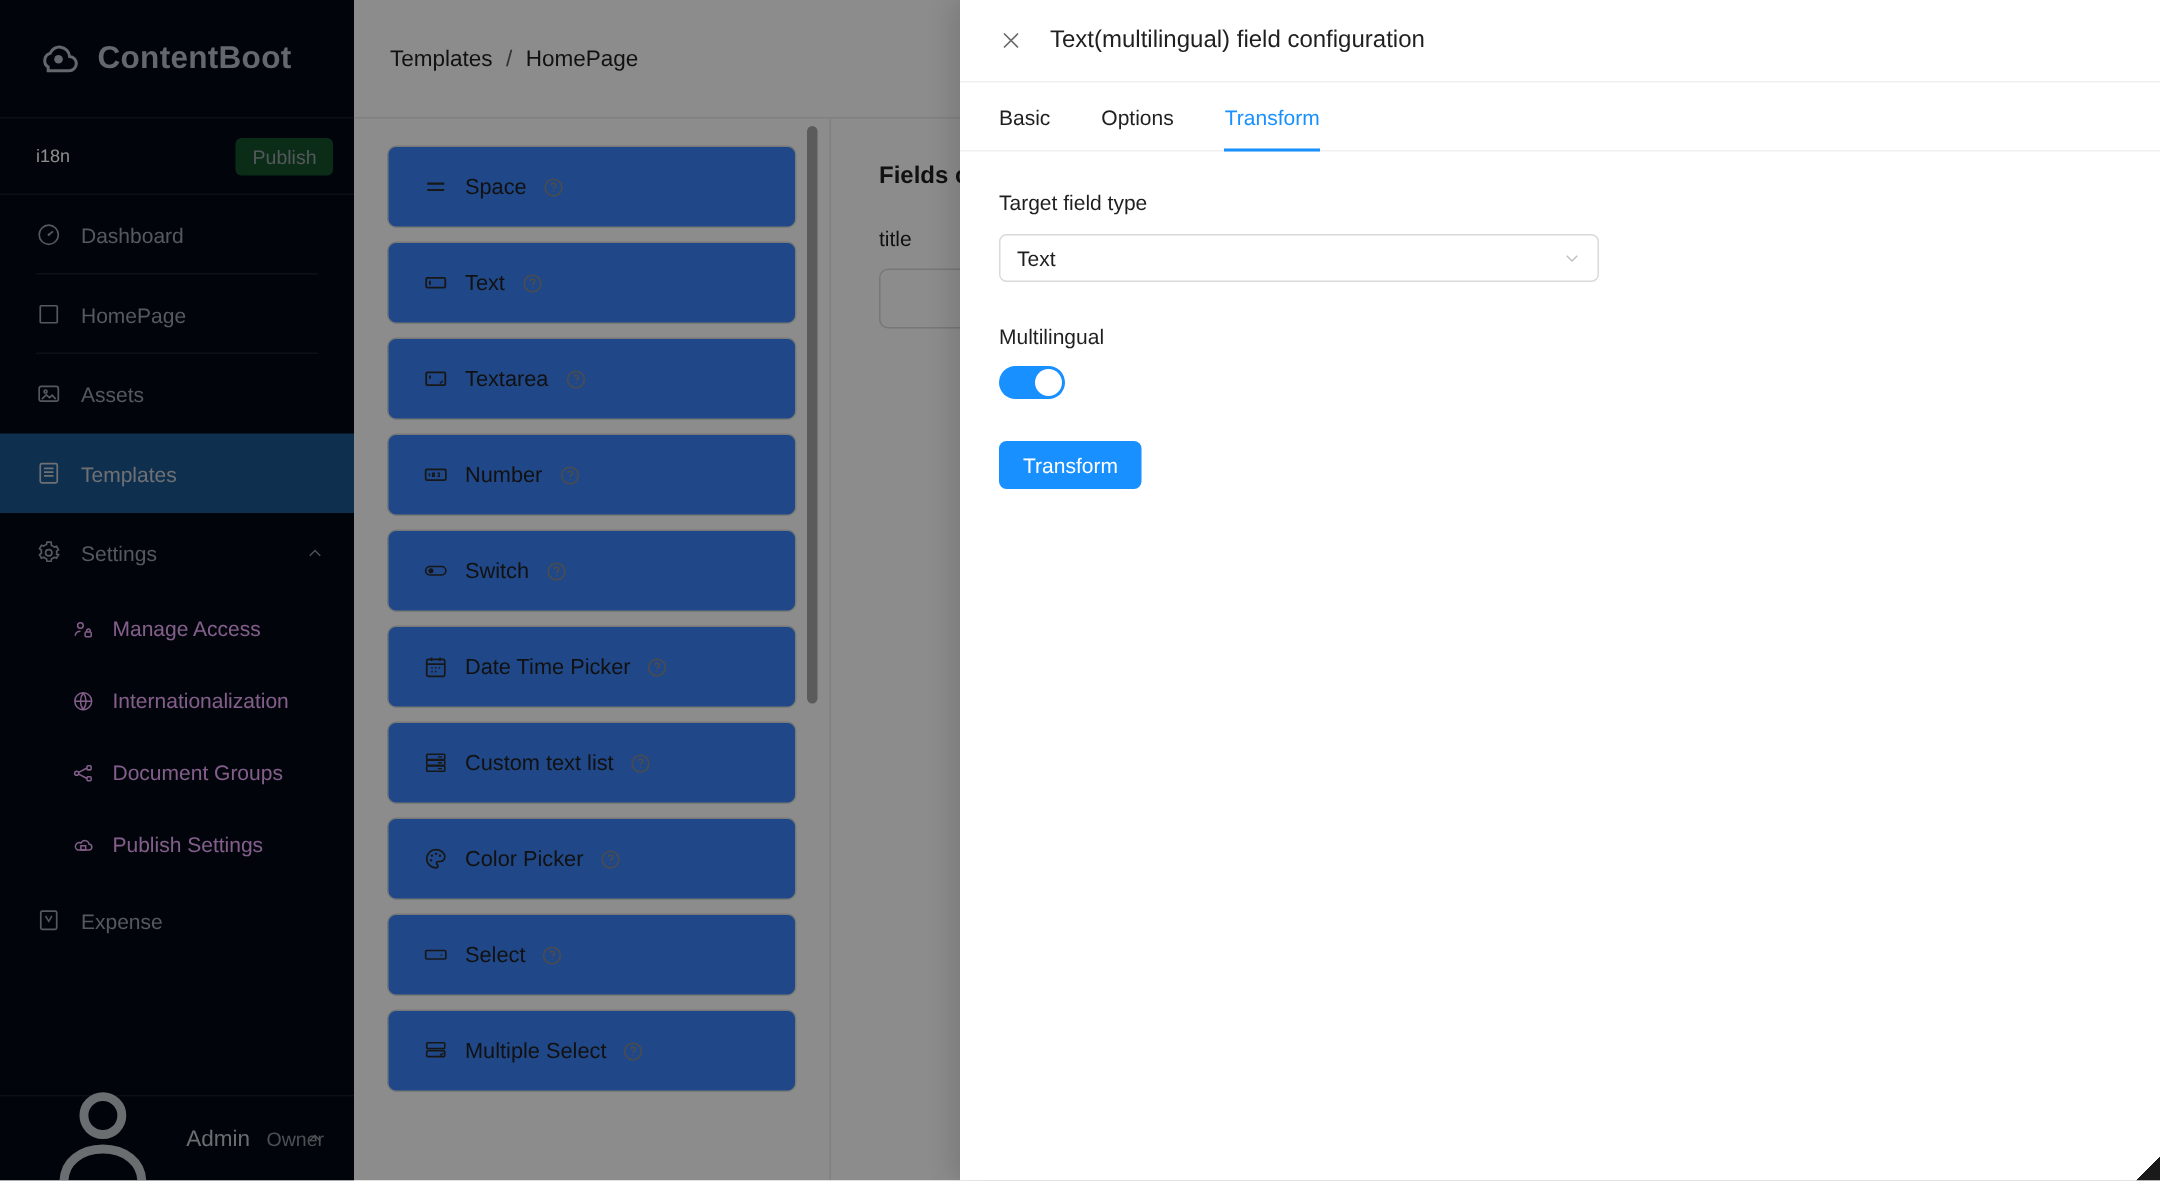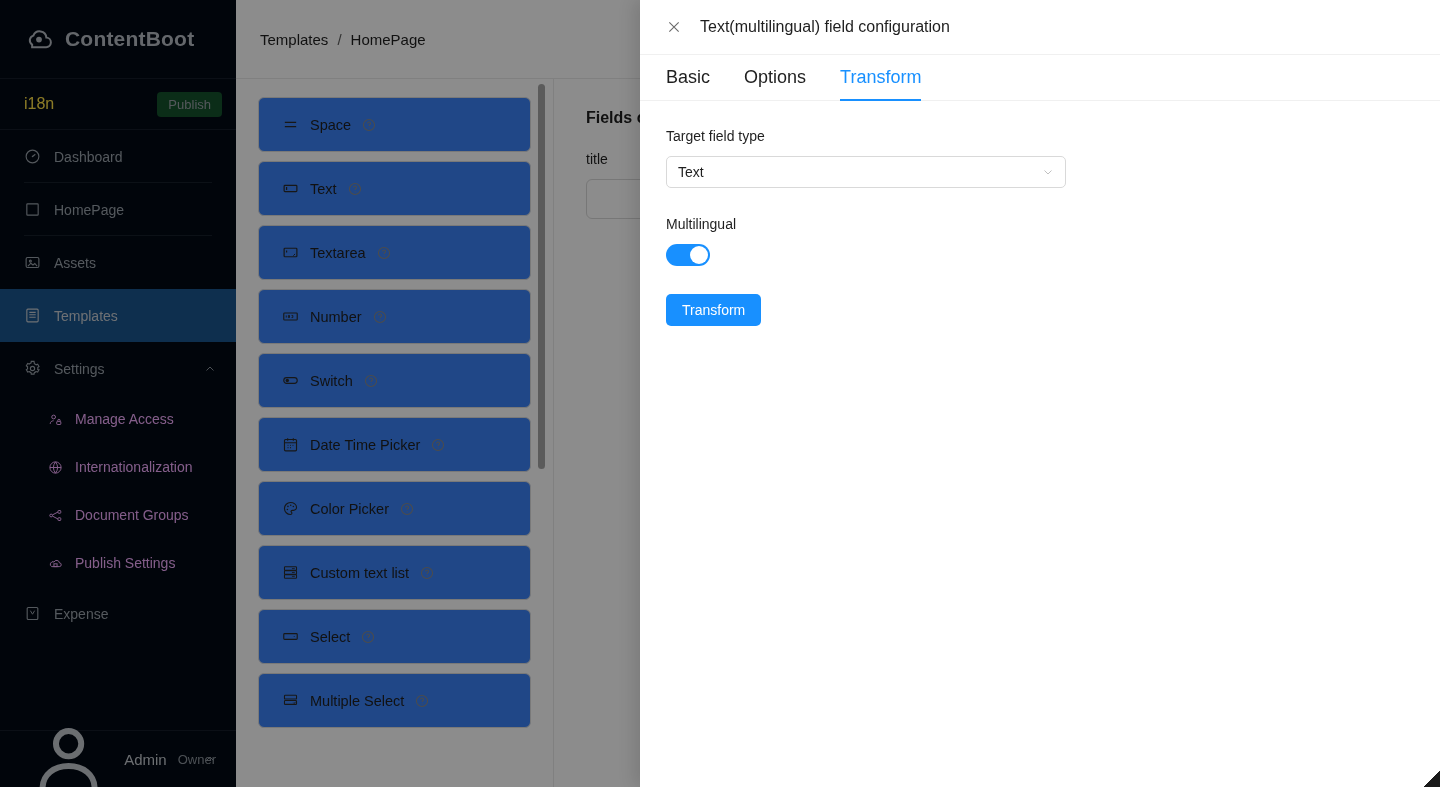--- a/index.html
+++ b/index.html
@@ -20,21 +20,21 @@
     padding-left: 24px; border-bottom: 1px solid #141d29;
   }
   .brand-logo { width: 30px; height: 30px; color: #b6bcc4; flex: none; }
   .brand-name {
     font-size: 21px; font-weight: bold; color: #b6bcc4; letter-spacing: .2px;
   }
   .workspace-row {
     height: 51px; display: flex; align-items: center; justify-content: space-between;
     padding: 0 14px 0 24px; border-bottom: 1px solid #141d29;
   }
-  .workspace-name { font-size: 16px; color: #fde047; }
+  .workspace-name { font-size: 12px; color: #ffffff; }
   .publish-btn {
     background: #14532d; color: #9aa0a7; border: none; border-radius: 4px;
     font-size: 13px; font-family: inherit; padding: 5px 11px; cursor: default;
   }
   .nav { padding-top: 0; flex: 1 1 auto; overflow: hidden; }
   .nav-item {
     height: 53px; display: flex; align-items: center; gap: 13px;
     padding-left: 24px; color: #9aa2ab; font-size: 14px; cursor: pointer;
     position: relative;
   }
@@ -112,21 +112,21 @@
     height: 55px; display: flex; align-items: center; gap: 18px;
     padding-left: 26px; border-bottom: 1px solid #f0f0f0;
   }
   .close-ico { width: 16px; height: 16px; color: #6b6b6b; cursor: pointer; flex: none; }
   .drawer-title { font-size: 16px; color: #1f1f1f; }
   .tabs {
     height: 46px; display: flex; align-items: stretch; gap: 34px;
     padding-left: 26px; border-bottom: 1px solid #f0f0f0;
   }
   .tab {
-    display: flex; align-items: center; font-size: 18px; color: #1f1f1f;
+    display: flex; align-items: center; font-size: 14px; color: #1f1f1f;
     cursor: pointer; position: relative;
   }
   .tab.active { color: #1890ff; }
   .tab.active::after {
     content: ""; position: absolute; left: 0; right: 0; bottom: -1px;
     height: 2px; background: #1890ff;
   }
   .drawer-body { padding: 26px 26px 0 26px; }
   .form-label { font-size: 14px; color: #1f1f1f; }
   .select-box {
@@ -371,51 +371,51 @@
           </svg>
           <span class="f-label">Date Time Picker</span>
           <svg class="f-help" viewBox="0 0 24 24" fill="none" stroke="currentColor" stroke-width="1.8">
             <circle cx="12" cy="12" r="9.5"></circle>
               <path d="M9.6 9.3a2.5 2.5 0 1 1 2.9 2.6v1.6"></path>
               <circle cx="12.3" cy="16.6" r=".9" fill="currentColor" stroke="none"></circle>
           </svg>
         </div>
 
         <div class="field-card">
+          <svg class="f-ico" viewBox="0 0 24 24" fill="none" stroke="currentColor" stroke-width="1.5">
+            <rect x="3.5" y="4" width="17" height="5" rx="1"></rect>
+              <rect x="3.5" y="9.5" width="17" height="5" rx="1"></rect>
+            <rect x="3.5" y="15" width="17" height="5" rx="1"></rect>
+            <path d="M14 6.5h4M14 12h4M14 17.5h4" stroke-width="1.2"></path>
+          </svg>
+          <span class="f-label">Custom text list</span>
+          <svg class="f-help" viewBox="0 0 24 24" fill="none" stroke="currentColor" stroke-width="1.8">
+            <circle cx="12" cy="12" r="9.5"></circle>
+              <path d="M9.6 9.3a2.5 2.5 0 1 1 2.9 2.6v1.6"></path>
+              <circle cx="12.3" cy="16.6" r=".9" fill="currentColor" stroke="none"></circle>
+          </svg>
+        </div>
+
+        <div class="field-card">
           <svg class="f-ico" viewBox="0 0 24 24" fill="none" stroke="currentColor" stroke-width="1.6">
             <path d="M12 3.5a8.5 8.5 0 1 0 0 17c1.3 0 2-.8 2-1.7 0-1.4-1.3-1.6-1.3-2.7 0-.9.8-1.5 1.8-1.5h1.8a4.2 4.2 0 0 0 4.2-4.3C20.5 6.4 16.7 3.5 12 3.5z"></path>
             <circle cx="8.4" cy="9" r="1.1" fill="currentColor" stroke="none"></circle>
               <circle cx="12.3" cy="7.4" r="1.1" fill="currentColor" stroke="none"></circle>
             <circle cx="7.6" cy="13.4" r="1.1" fill="currentColor" stroke="none"></circle>
               <circle cx="16" cy="9.2" r="1.1" fill="currentColor" stroke="none"></circle>
           </svg>
           <span class="f-label">Color Picker</span>
           <svg class="f-help" viewBox="0 0 24 24" fill="none" stroke="currentColor" stroke-width="1.8">
             <circle cx="12" cy="12" r="9.5"></circle>
               <path d="M9.6 9.3a2.5 2.5 0 1 1 2.9 2.6v1.6"></path>
               <circle cx="12.3" cy="16.6" r=".9" fill="currentColor" stroke="none"></circle>
           </svg>
         </div>
 
         <div class="field-card">
-          <svg class="f-ico" viewBox="0 0 24 24" fill="none" stroke="currentColor" stroke-width="1.5">
-            <rect x="3.5" y="4" width="17" height="5" rx="1"></rect>
-              <rect x="3.5" y="9.5" width="17" height="5" rx="1"></rect>
-            <rect x="3.5" y="15" width="17" height="5" rx="1"></rect>
-            <path d="M14 6.5h4M14 12h4M14 17.5h4" stroke-width="1.2"></path>
-          </svg>
-          <span class="f-label">Custom text list</span>
-          <svg class="f-help" viewBox="0 0 24 24" fill="none" stroke="currentColor" stroke-width="1.8">
-            <circle cx="12" cy="12" r="9.5"></circle>
-              <path d="M9.6 9.3a2.5 2.5 0 1 1 2.9 2.6v1.6"></path>
-              <circle cx="12.3" cy="16.6" r=".9" fill="currentColor" stroke="none"></circle>
-          </svg>
-        </div>
-
-        <div class="field-card">
           <svg class="f-ico" viewBox="0 0 24 24" fill="none" stroke="currentColor" stroke-width="1.6">
             <rect x="2.5" y="8" width="19" height="8" rx="1.2"></rect>
               <path d="M17.2 11.2l1 1.6h-2z" fill="currentColor" stroke="none"></path>
           </svg>
           <span class="f-label">Select</span>
           <svg class="f-help" viewBox="0 0 24 24" fill="none" stroke="currentColor" stroke-width="1.8">
             <circle cx="12" cy="12" r="9.5"></circle>
               <path d="M9.6 9.3a2.5 2.5 0 1 1 2.9 2.6v1.6"></path>
               <circle cx="12.3" cy="16.6" r=".9" fill="currentColor" stroke="none"></circle>
           </svg>

